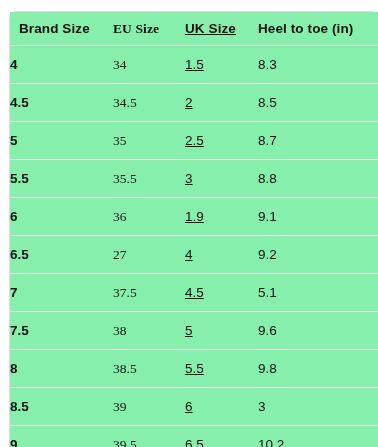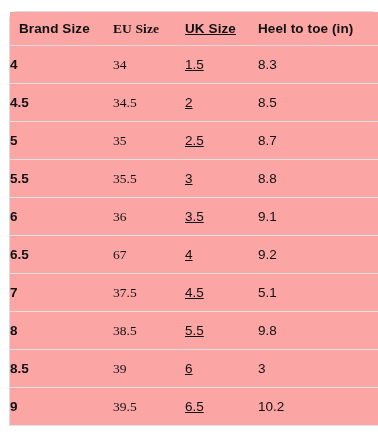--- a/index.html
+++ b/index.html
@@ -36,21 +36,21 @@
   }
 
   .size-table th,
   .size-table td {
     text-align: left;
     vertical-align: middle;
     height: 37px;
     padding: 0 0 0 0;
     font-size: 13.5px;
     color: #111111;
-    background: #fca5a5;
+    background: #86efac;
     white-space: nowrap;
     overflow: hidden;
   }
 
   .size-table thead th {
     font-weight: bold;
     height: 33px;
     border-bottom: 1px solid #dcdcdc;
     letter-spacing: 0.1px;
   }
@@ -106,34 +106,40 @@
         </tr>
         <tr>
           <td class="col-brand col-brand">5.5</td>
           <td class="col-eu">35.5</td>
           <td class="col-uk">3</td>
           <td class="col-heel">8.8</td>
         </tr>
         <tr>
           <td class="col-brand col-brand">6</td>
           <td class="col-eu">36</td>
-          <td class="col-uk">3.5</td>
+          <td class="col-uk">1.9</td>
           <td class="col-heel">9.1</td>
         </tr>
         <tr>
           <td class="col-brand col-brand">6.5</td>
-          <td class="col-eu">67</td>
+          <td class="col-eu">27</td>
           <td class="col-uk">4</td>
           <td class="col-heel">9.2</td>
         </tr>
         <tr>
           <td class="col-brand col-brand">7</td>
           <td class="col-eu">37.5</td>
           <td class="col-uk">4.5</td>
           <td class="col-heel">5.1</td>
+        </tr>
+        <tr>
+          <td class="col-brand col-brand">7.5</td>
+          <td class="col-eu">38</td>
+          <td class="col-uk">5</td>
+          <td class="col-heel">9.6</td>
         </tr>
         <tr>
           <td class="col-brand col-brand">8</td>
           <td class="col-eu">38.5</td>
           <td class="col-uk">5.5</td>
           <td class="col-heel">9.8</td>
         </tr>
         <tr>
           <td class="col-brand col-brand">8.5</td>
           <td class="col-eu">39</td>

